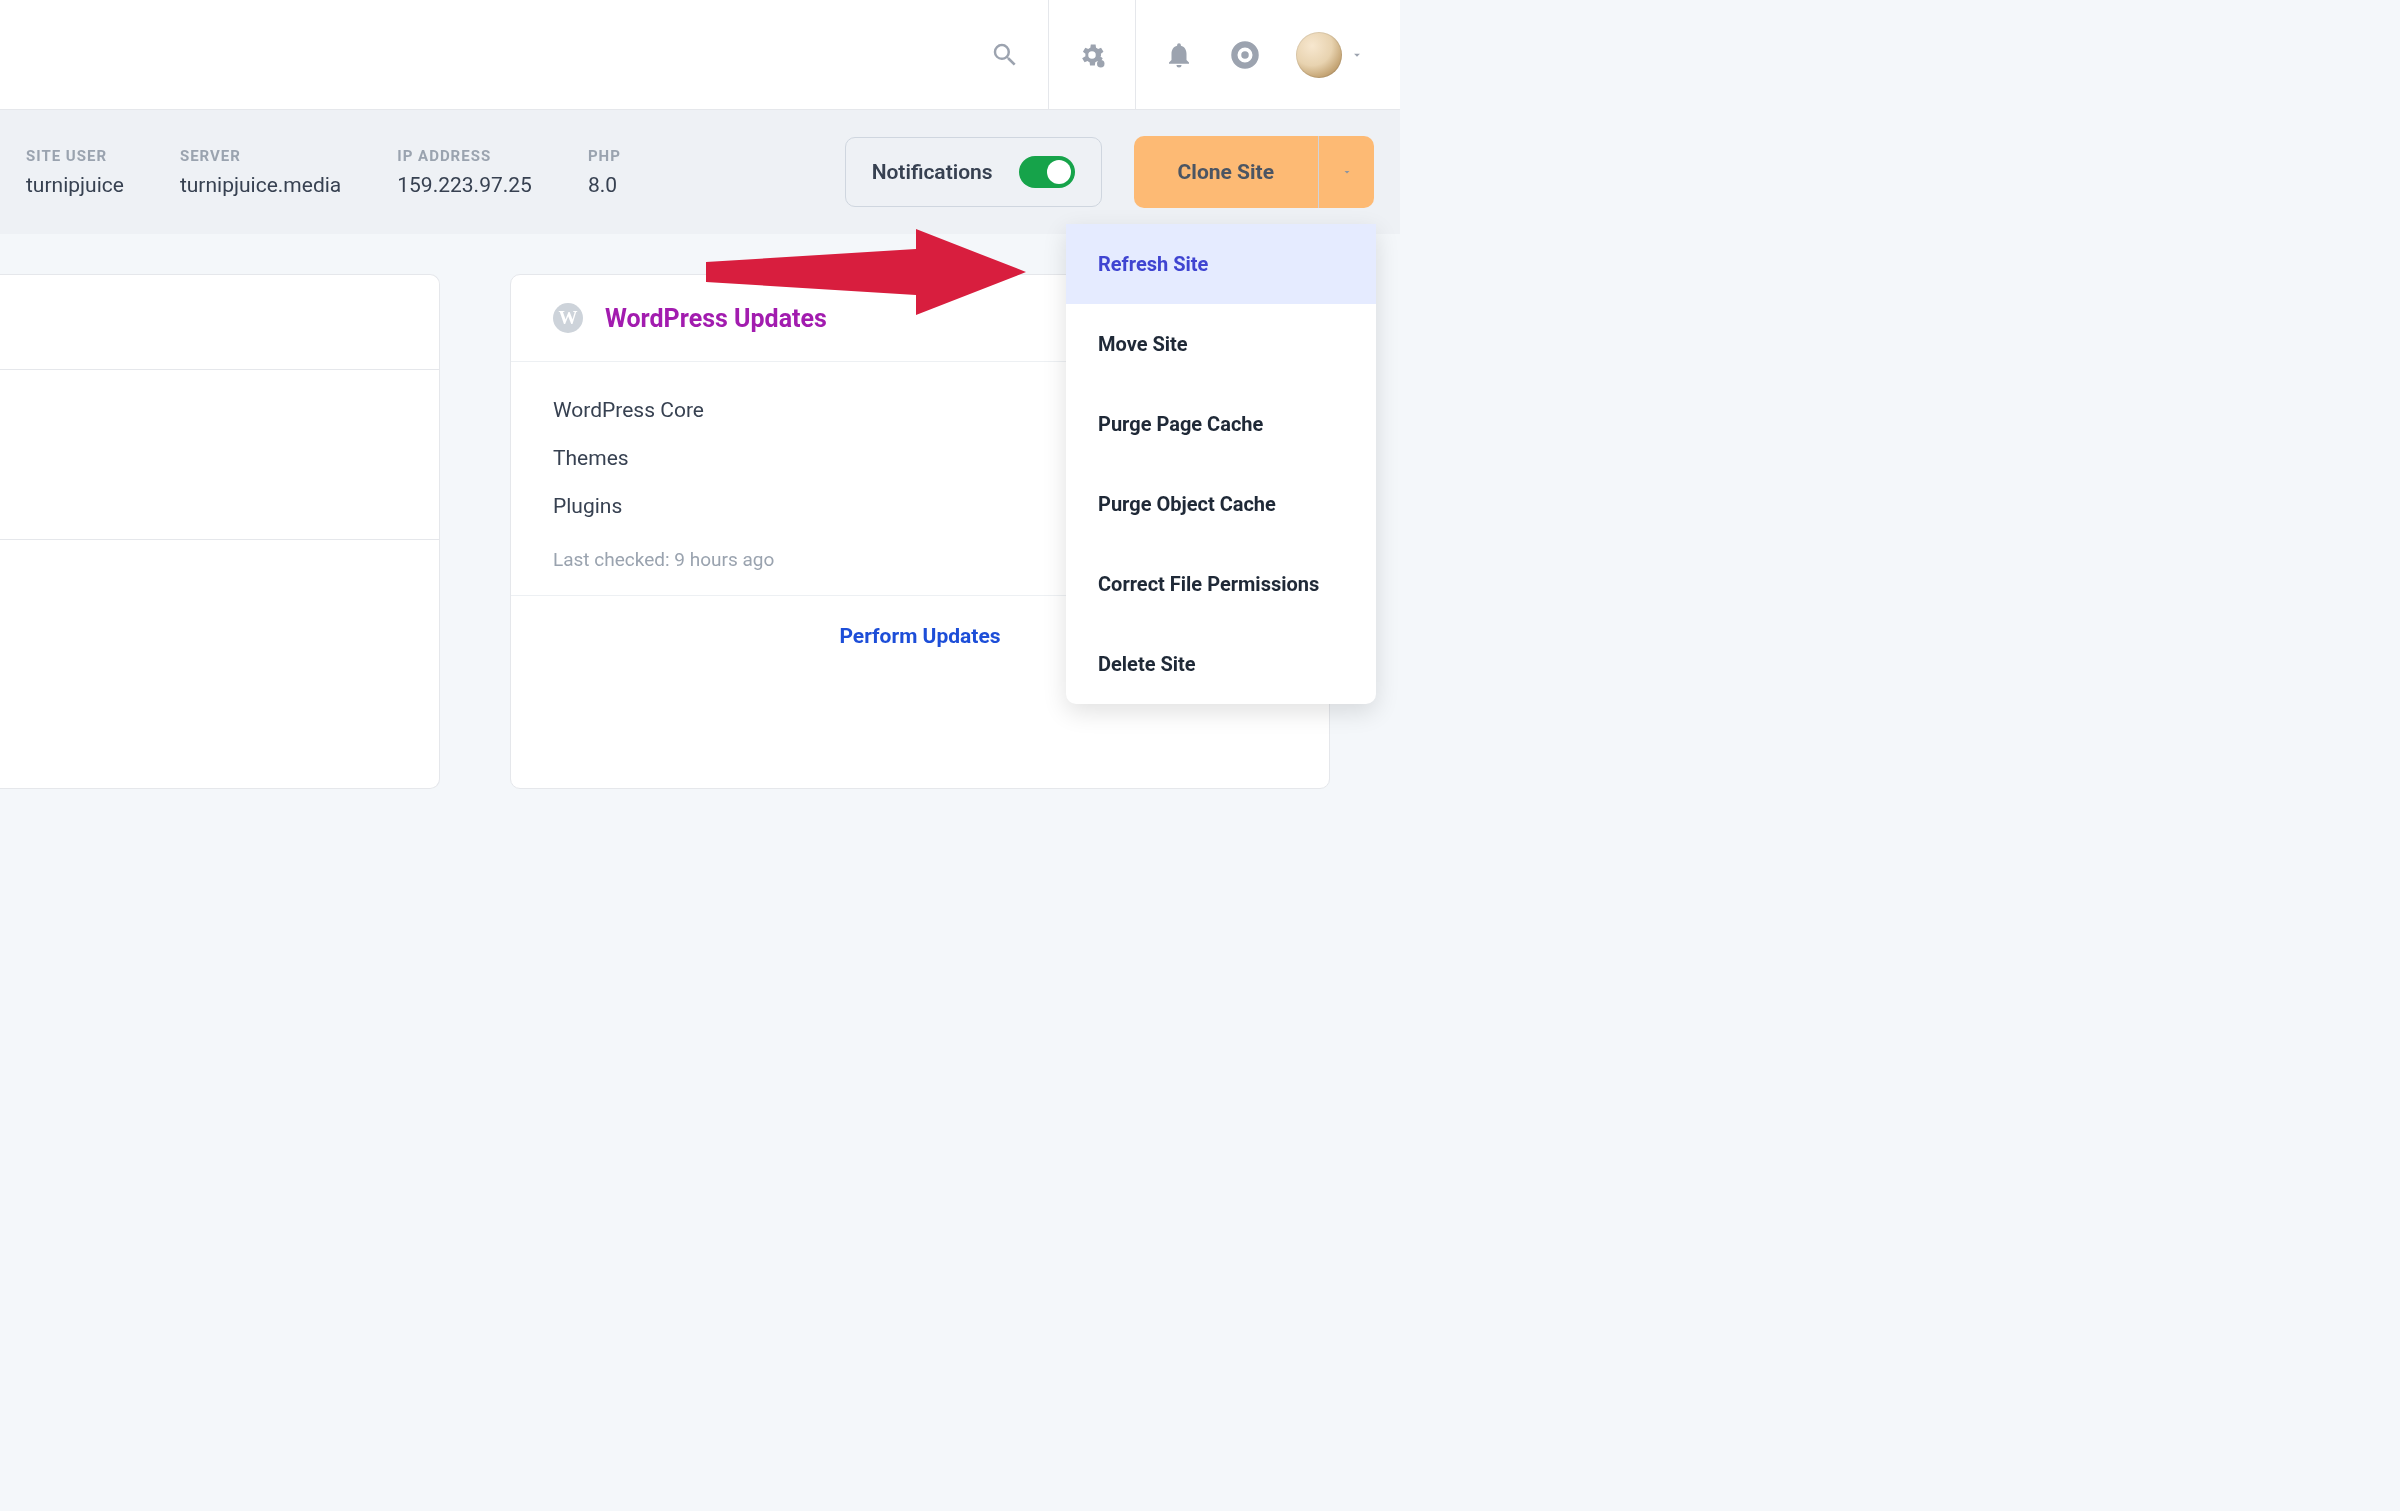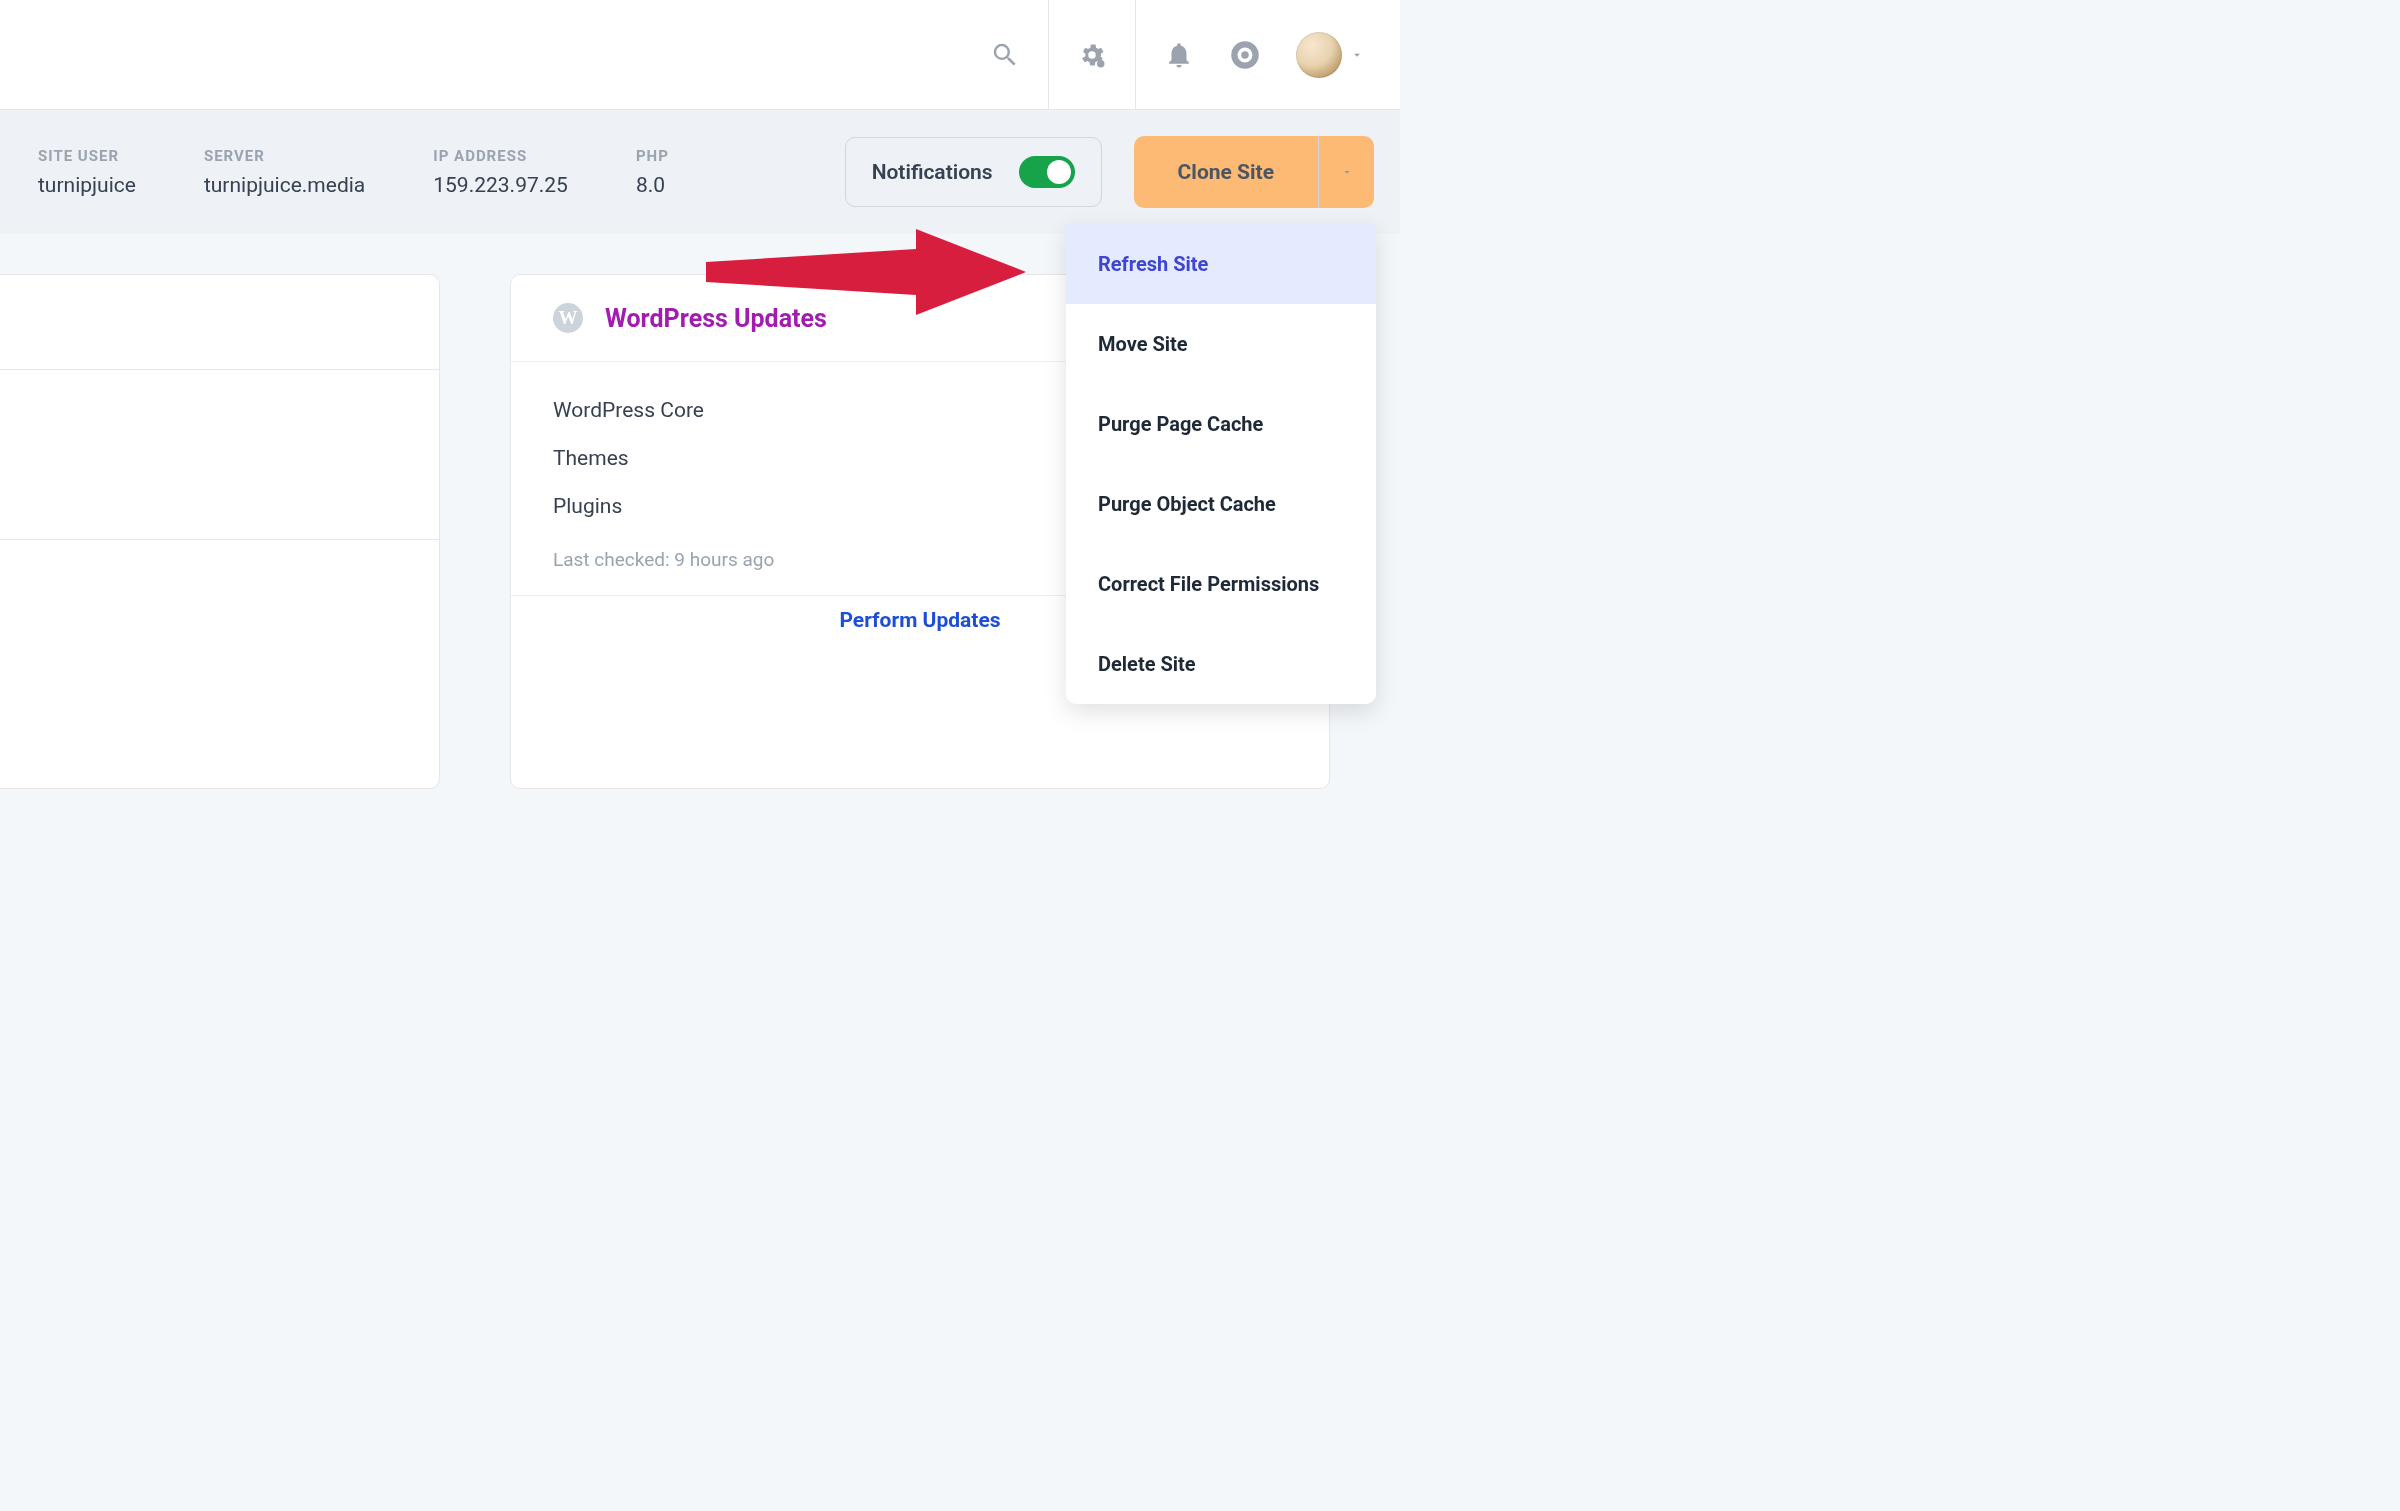--- a/index.html
+++ b/index.html
@@ -81,21 +81,20 @@
       padding: 26px 26px 26px 26px;
       display: flex;
       align-items: center;
       gap: 0;
     }
     .info-col {
       display: flex;
       flex-direction: column;
       gap: 8px;
       margin-right: 56px;
-      margin-left: 12px;
     }
     .info-col .label {
       font-size: 15px;
       font-weight: 700;
       letter-spacing: 1px;
       color: #9aa3af;
     }
     .info-col .value {
       font-size: 21px;
       color: #374151;
@@ -233,21 +232,21 @@
       font-size: 21px;
       color: #374151;
     }
     .wp-body .checked {
       color: #9aa3af;
       font-size: 19px;
       margin-top: 6px;
     }
     .wp-footer {
       border-top: 1px solid #edf0f3;
-      padding: 12px 0;
+      padding: 28px 0;
       text-align: center;
     }
     .wp-footer a {
       color: #1d4ed8;
       font-weight: 700;
       font-size: 21px;
       text-decoration: none;
     }
 
     

